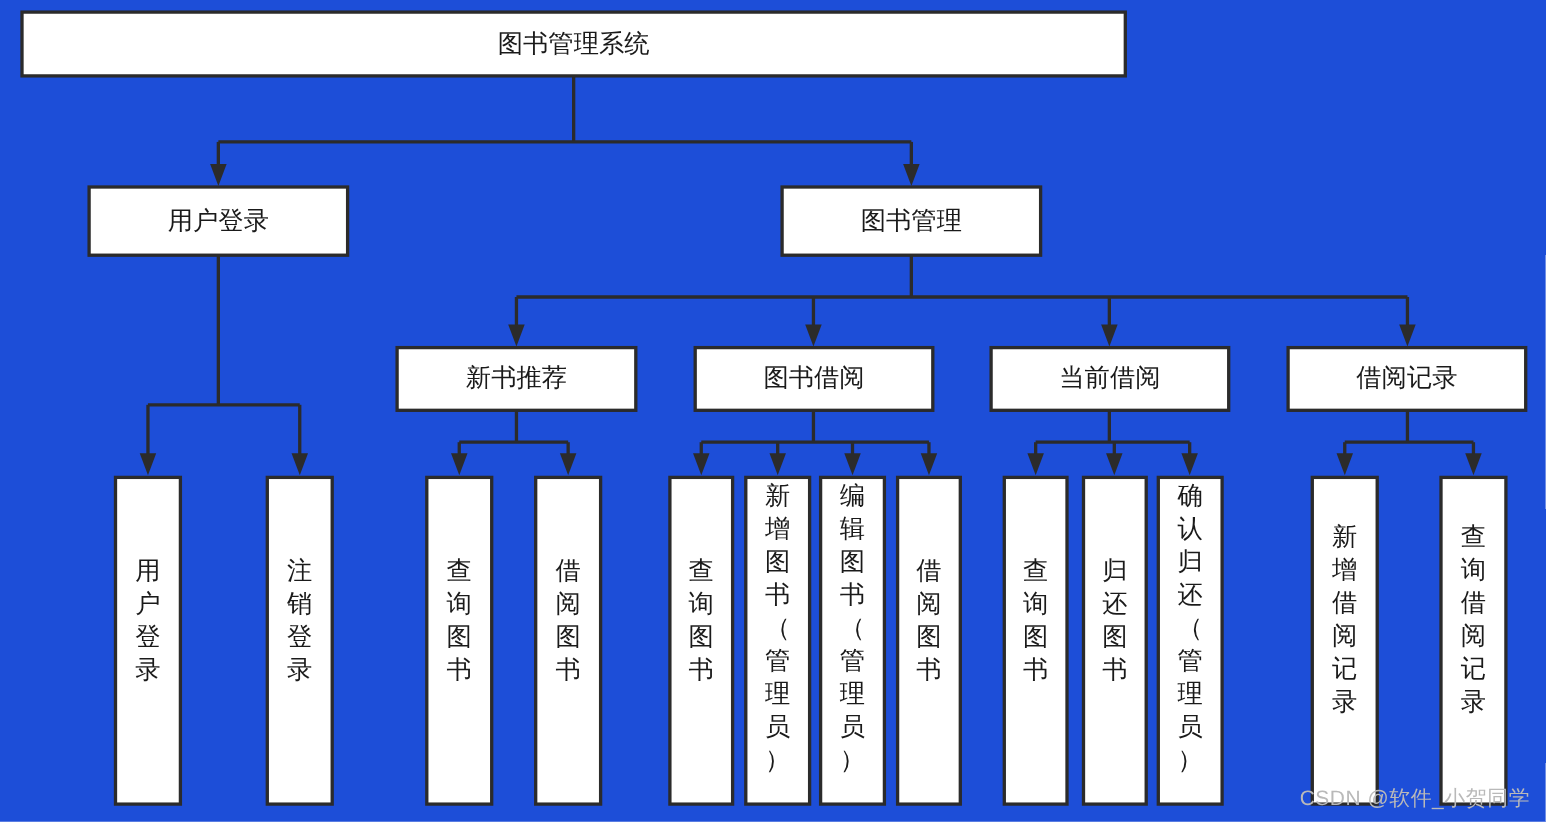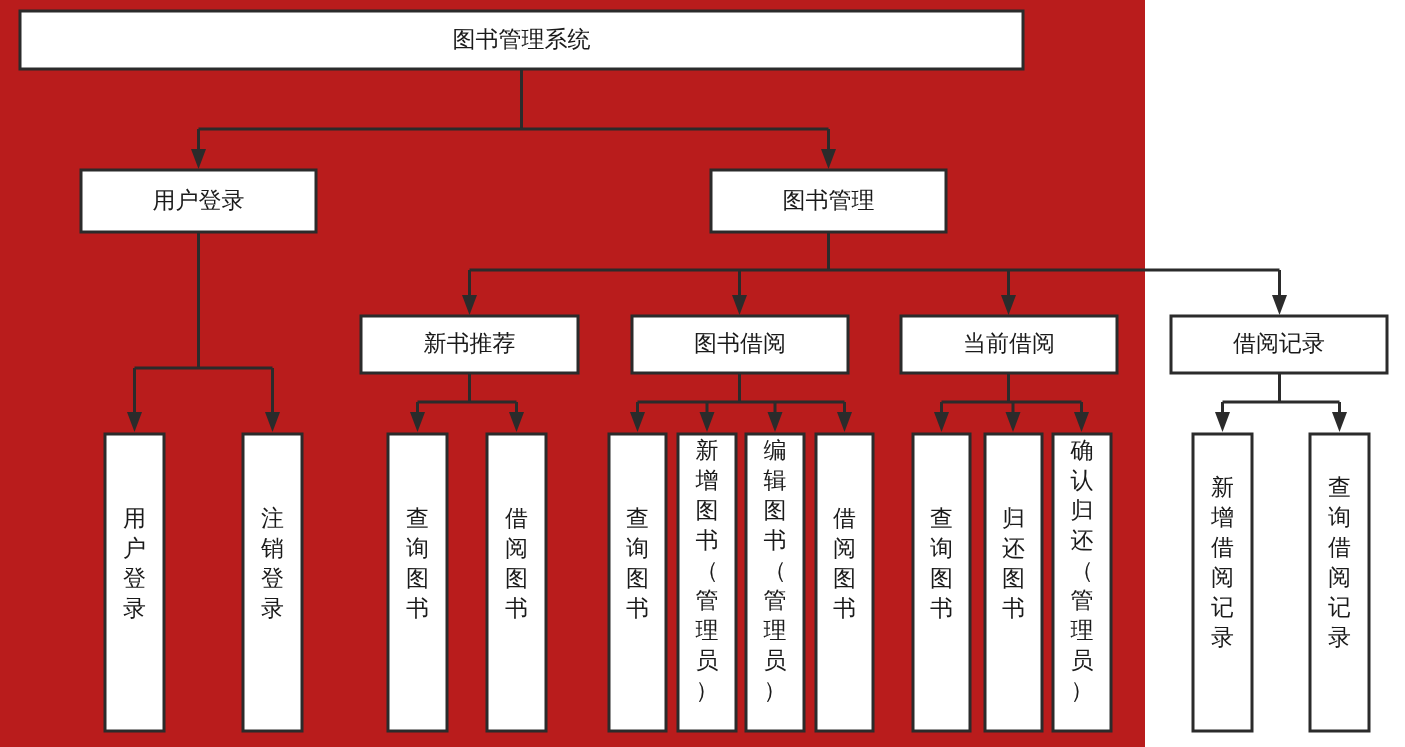--- a/index.html
+++ b/index.html
@@ -8,23 +8,23 @@
     background: #ffffff;
   }
   body {
     width: 1405px;
     height: 747px;
     font-family: "Liberation Sans", "DejaVu Sans", sans-serif;
     overflow: hidden;
   }
   #diagram-root {
     position: relative;
-    width: 1145px;
+    width: 1405px;
     height: 747px;
-    background: #b91c1c;
+    background: #1d4ed8;
   }
   svg.canvas {
     position: absolute;
     left: 0;
     top: 0;
     width: 1405px;
     height: 747px;
     display: block;
   }
   .node-rect {
@@ -252,14 +252,15 @@
       <text class="node-label-v" x="1222.5" y="489"><tspan x="1222.5" y="489">新</tspan><tspan x="1222.5" y="519">增</tspan><tspan x="1222.5" y="549">借</tspan><tspan x="1222.5" y="579">阅</tspan><tspan x="1222.5" y="609">记</tspan><tspan x="1222.5" y="639">录</tspan></text>
     </g>
 
     <g>
       <rect class="node-rect" x="1310" y="434" width="59" height="297"></rect>
       <text class="node-label-v" x="1339.5" y="489"><tspan x="1339.5" y="489">查</tspan><tspan x="1339.5" y="519">询</tspan><tspan x="1339.5" y="549">借</tspan><tspan x="1339.5" y="579">阅</tspan><tspan x="1339.5" y="609">记</tspan><tspan x="1339.5" y="639">录</tspan></text>
     </g>
 
   </svg>
 
+  <div class="watermark">CSDN @软件_小贺同学</div>
 
 </div>
 
 </body></html>

